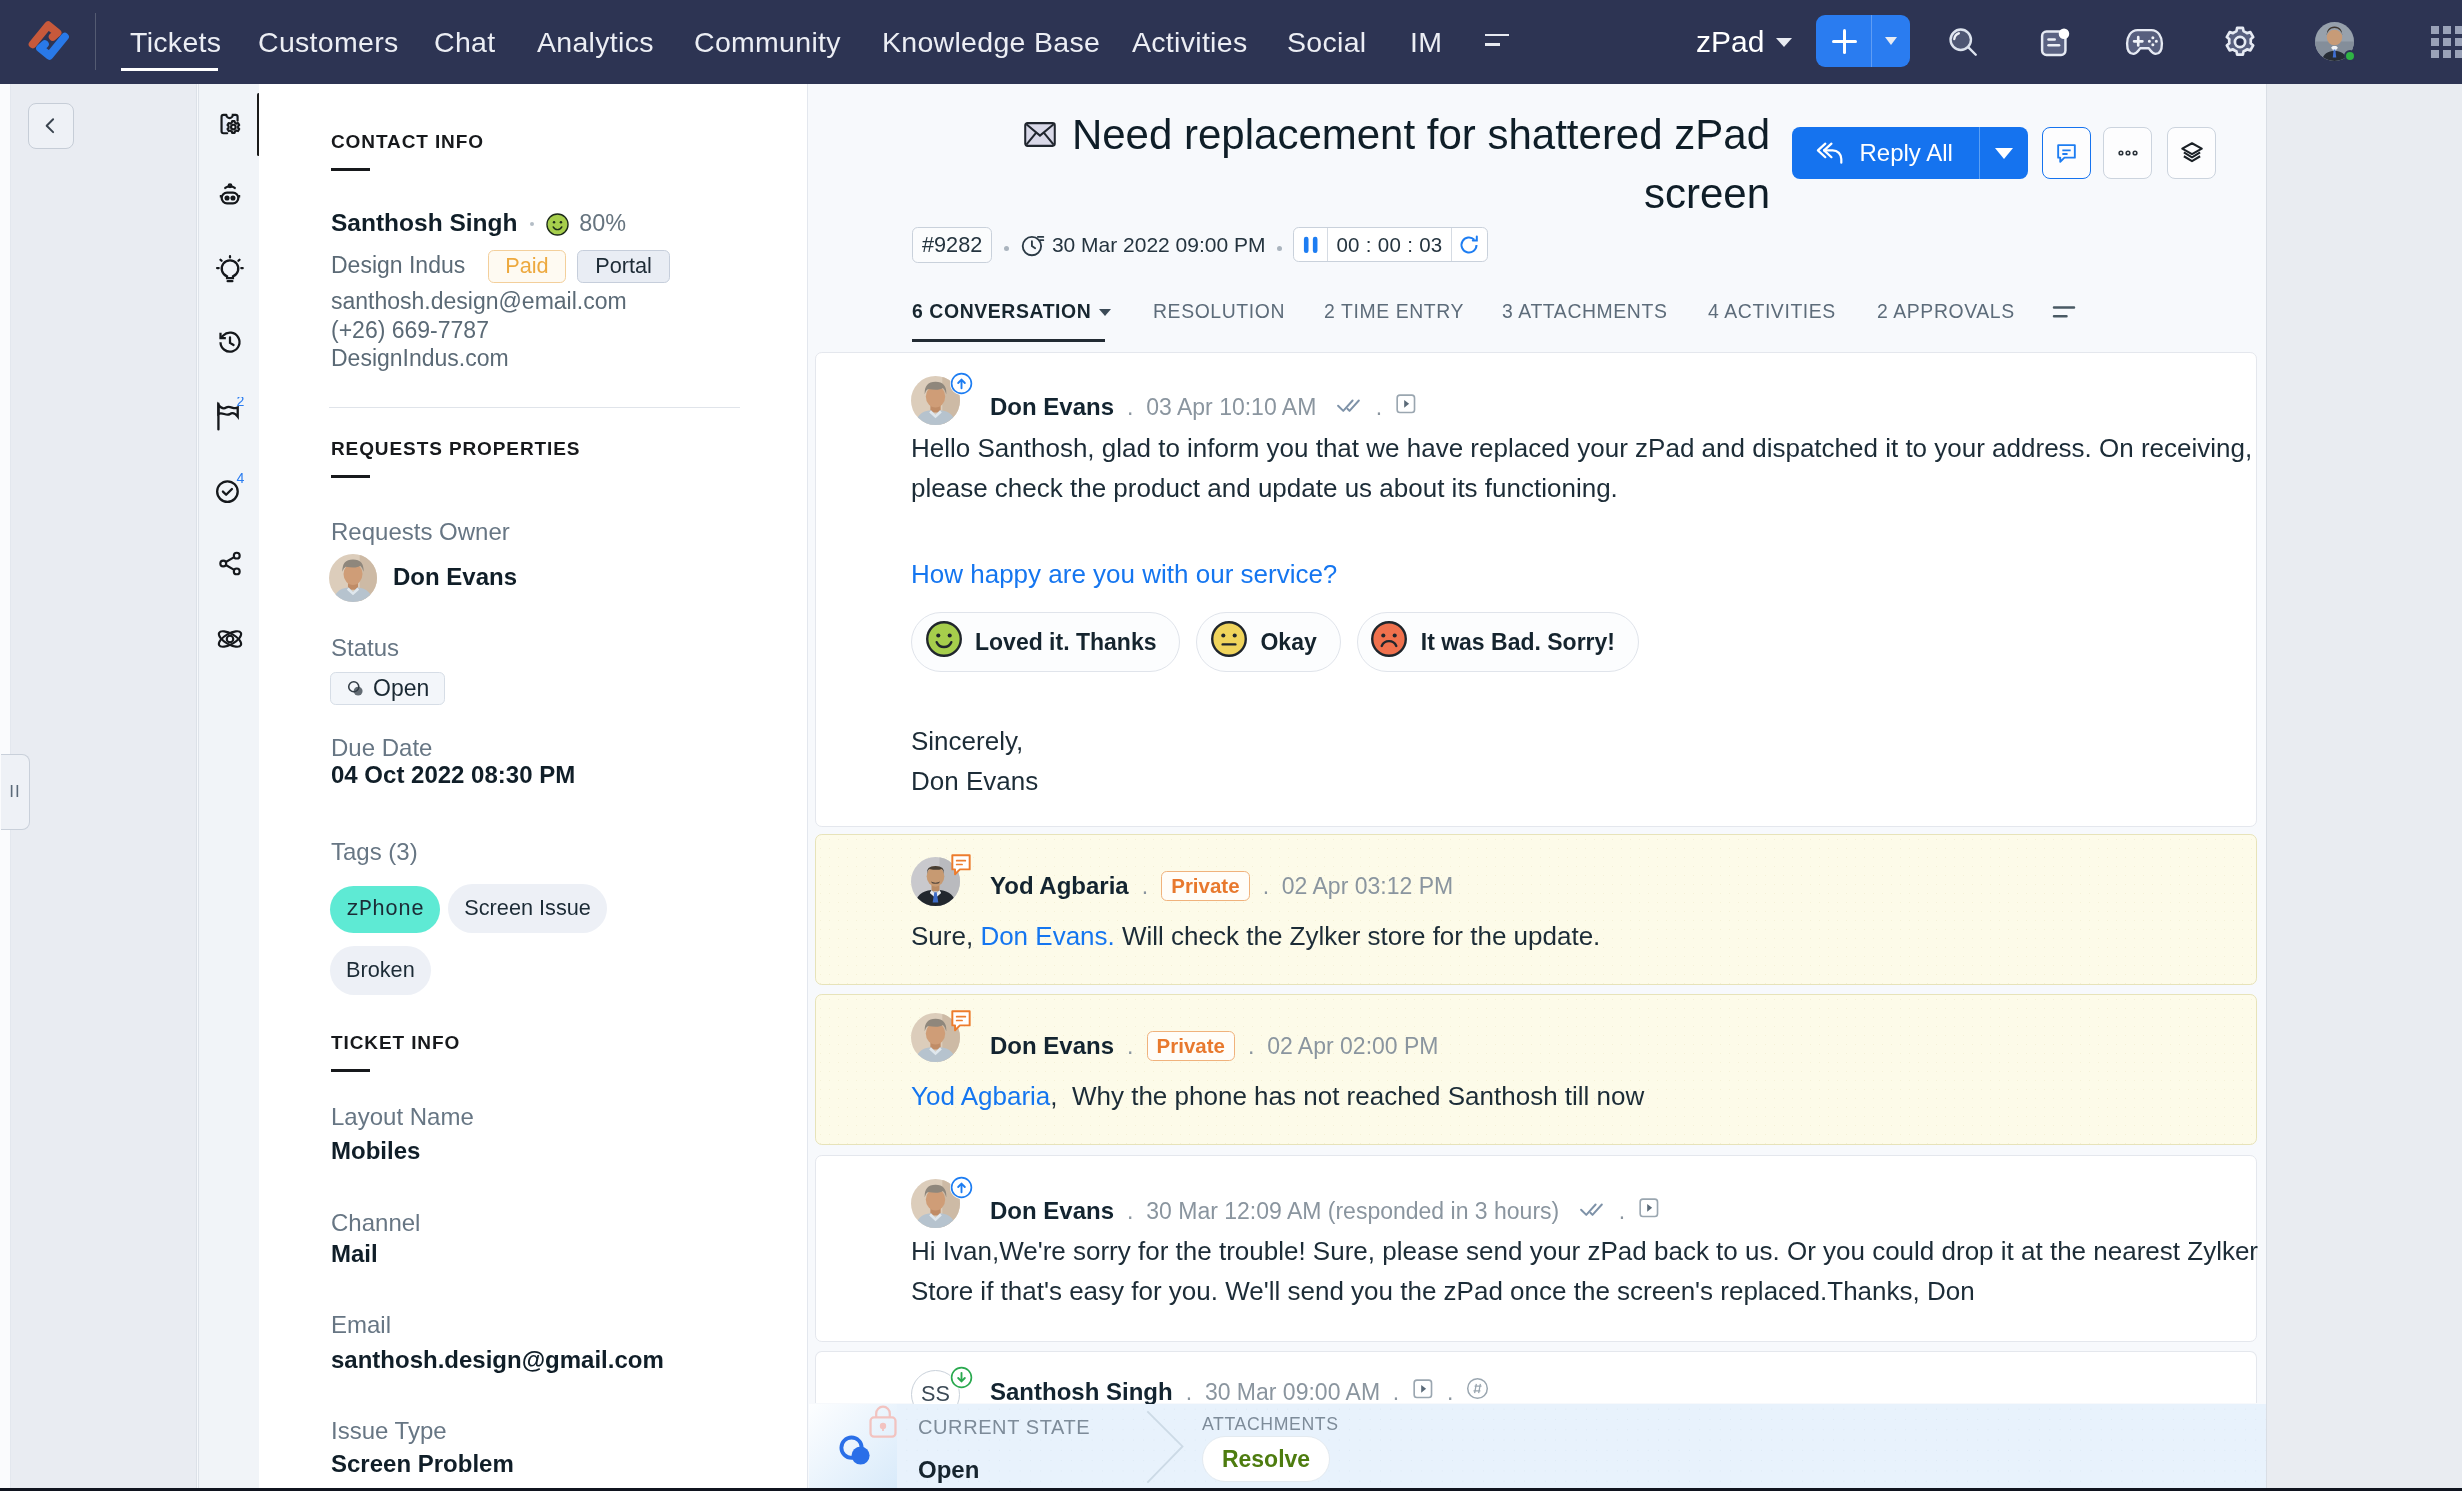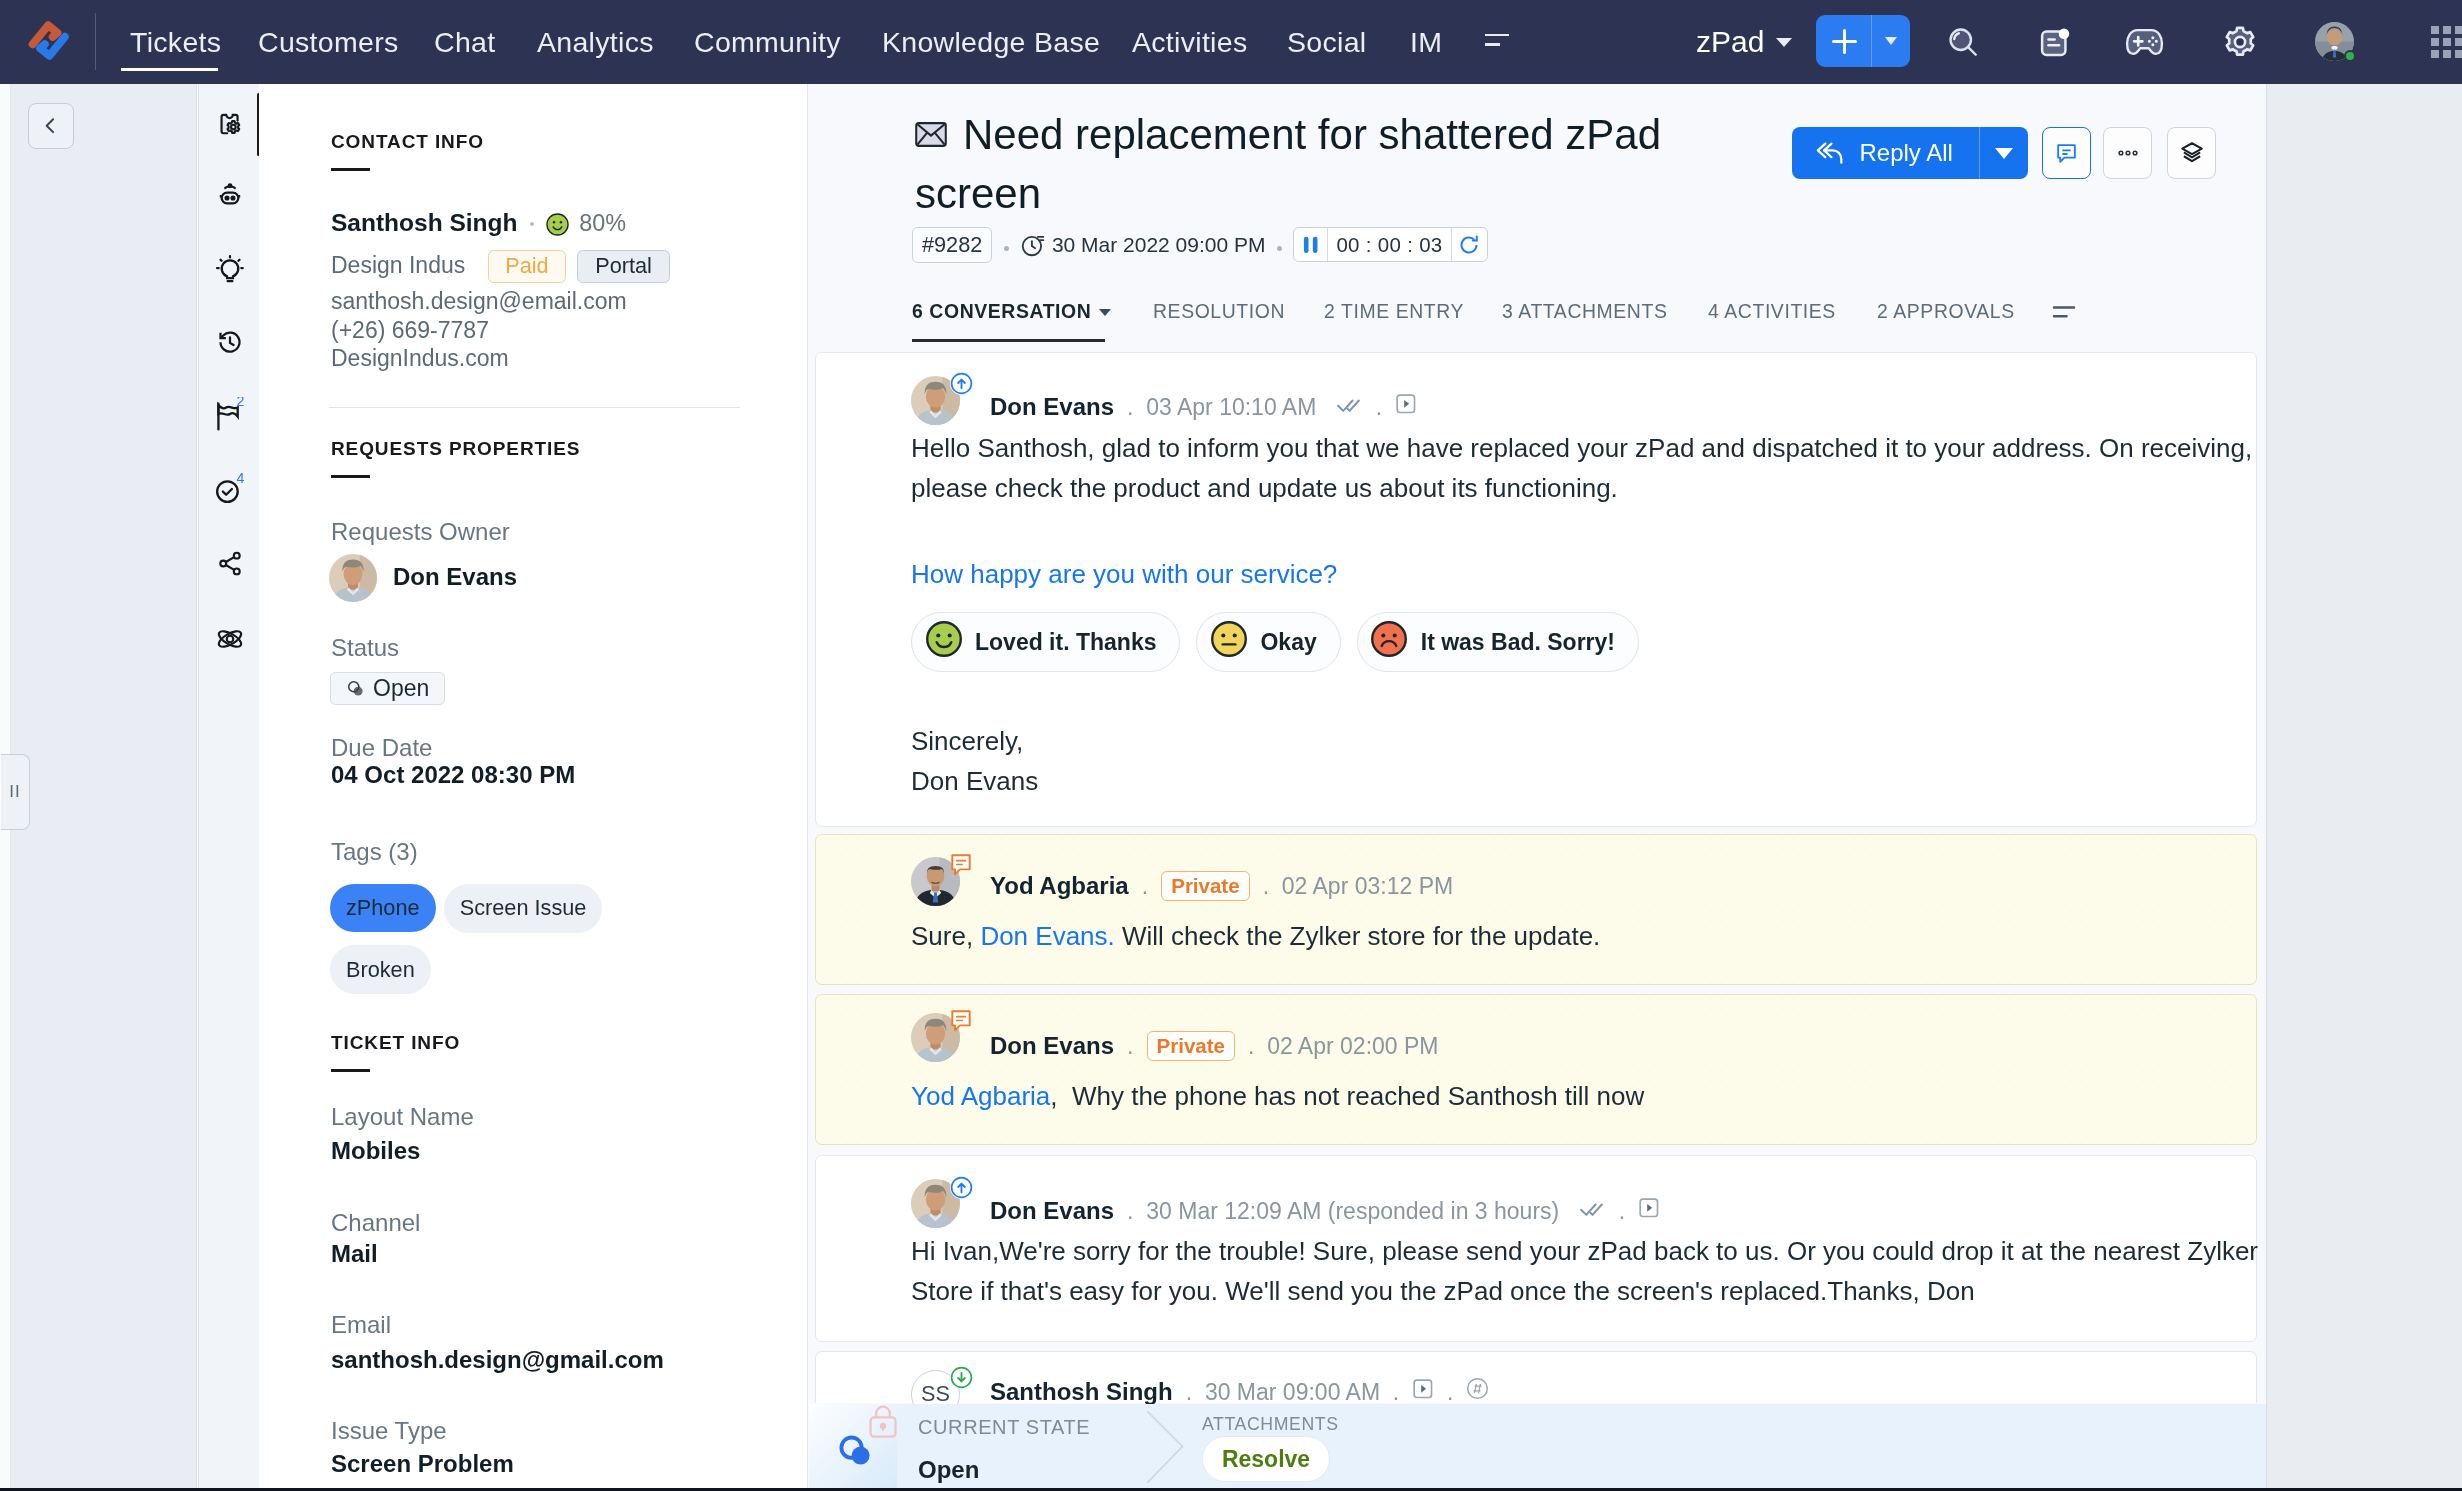--- a/index.html
+++ b/index.html
@@ -49,21 +49,21 @@
 .glabel { font-size:24px; color:#677684; }
 .gvalue { font-size:24px; color:#101e28; font-weight:700; }
 
 
 .chip { display:inline-block; font-size:21.7px; border-radius:5.7px; }
 
 
 #main { position:absolute; left:809px; top:84px; width:1457px; height:1405px; background:#f7f9fc; }
 #rightcol { position:absolute; left:2266px; top:84px; width:197px; height:1405px; background:#e9ecf1; border-left:0.6px solid #d9dee5; }
 
-.title { position:absolute; left:915px; top:105px; width:855px; font-size:42px; line-height:59px; color:#0f1e28; }
+.title { position:absolute; left:915px; top:105px; width:855px; font-size:42px; line-height:59px; color:#0f1e28;text-align:right; }
 
 .metarow { position:absolute; left:912px; top:227px; height:35px; display:flex; align-items:center; }
 .idchip { border:1.1px solid #c9d1db; border-radius:5.7px; background:#fbfcfd; color:#25343f; font-size:21.7px; padding:4px 9px; }
 .dotsep { width:5.1px; height:5.1px; border-radius:50%; background:#aab4be; margin:0 11.4px; margin-top:8px;}
 .metatext { font-size:21px; color:#25343f; }
 .timerbox { display:flex; align-items:stretch; border:1.1px solid #c9d1db; border-radius:5.7px; background:#fff; height:35px; }
 .timerbox .seg { display:flex; align-items:center; padding:0 6.8px; }
 .timerbox .seg + .seg { border-left:1.1px solid #d5dbe3; }
 .timerbox .digits { font-size:20.5px; color:#25343f; letter-spacing:0.3px; }
 
@@ -304,21 +304,21 @@
     <svg width="19.4" height="19.4" viewBox="0 0 20 20">
         <circle cx="8" cy="8" r="5.2" fill="none" stroke="#323c45" stroke-width="1.6"></circle>
         <circle cx="12.5" cy="12.5" r="4.6" fill="#323c45" opacity="0.75"></circle>
       </svg>
     <span style="font-size:23px;color:#1a2933;">Open</span>
   </div>
   <div class="abs" style="left:72px; top:650px;"><span class="glabel">Due Date</span></div>
   <div class="abs" style="left:72px; top:677px;"><span class="gvalue">04 Oct 2022 08:30 PM</span></div>
   <div class="abs" style="left:72px; top:754px;"><span class="glabel">Tags (3)</span></div>
   <div class="abs" style="left:71px; top:800px;">
-    <span style="display:inline-block;background:#3b82f6;border-radius:25px;font-size:21.7px;color:#1c2b36;padding:11px 16px;margin-right:5.7px;">zPhone</span>
+    <span style="display:inline-block;background:#5eead4;border-radius:25px;font-size:21.7px;color:#1c2b36;padding:11px 16px;margin-right:5.7px;font-family:Liberation Mono, monospace;">zPhone</span>
     <span style="display:inline-block;background:#edf0f6;border-radius:25px;font-size:21.7px;color:#1c2b36;padding:11.4px 16px;">Screen Issue</span>
     <div style="margin-top:12.5px;"><span style="display:inline-block;background:#edf0f6;border-radius:25px;font-size:21.7px;color:#1c2b36;padding:11.4px 16px;">Broken</span></div>
   </div>
   <div class="abs" style="left:72px; top:948px;">
     <div class="sechead">TICKET INFO</div>
     <div class="sechead-u"></div>
   </div>
   <div class="abs" style="left:72px; top:1019px;"><span class="glabel">Layout Name</span></div>
   <div class="abs" style="left:72px; top:1053px;"><span class="gvalue">Mobiles</span></div>
   <div class="abs" style="left:72px; top:1125px;"><span class="glabel">Channel</span></div>

